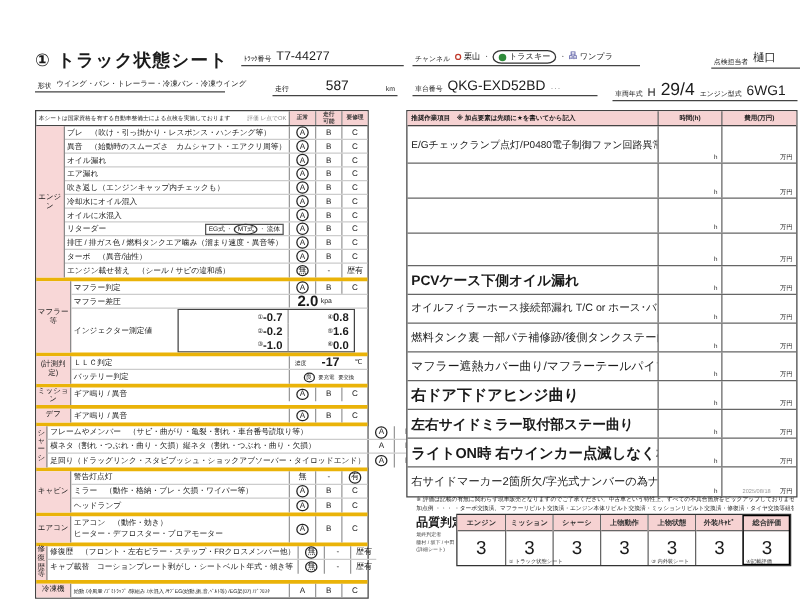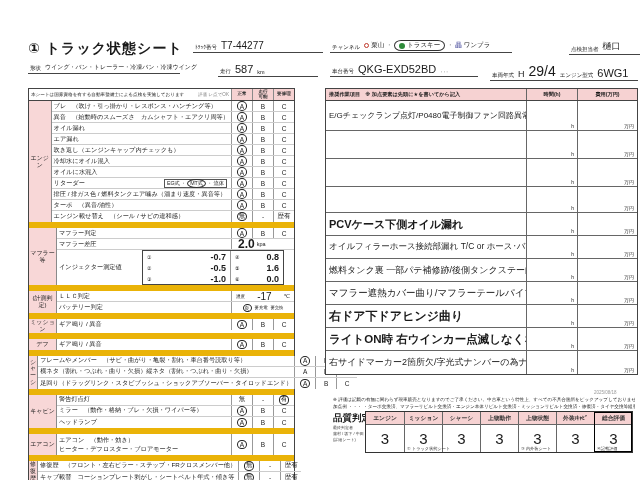--- a/index.html
+++ b/index.html
@@ -19,50 +19,50 @@
   .icon-ring{width:5px;height:5px;border:1.5px solid #c0392b;border-radius:50%;display:inline-block}
   .icon-disc{width:6px;height:6px;background:#2e8b3a;border-radius:50%;display:inline-block}
   .icon-char{color:#5b5ea6;font-size:6.5px;font-weight:bold;line-height:1}
   .chsep{color:#555;font-size:6px}
   
   .ltab{position:absolute;left:28px;top:88px;width:267px;border:1px solid #444;background:#fff}
   .lt-head{display:flex;height:12px;border-bottom:1px solid #444}
   .lt-note{width:204px;display:flex;justify-content:space-between;align-items:center;padding:0 2px;font-size:4.6px;white-space:nowrap;overflow:hidden}
   .lt-h{width:21px;background:#f6d2d2;border-left:1px solid #8a8a8a;display:flex;align-items:center;justify-content:center;
     text-align:center;font-size:4.6px;line-height:1.05;white-space:pre-line;font-weight:bold;color:#3a3a3a}
-  .sec{display:flex;border-bottom:6px solid #eab308}
+  .sec{display:flex;border-bottom:3px solid #eab308}
   .sec:last-child{border-bottom:none}
   .sec-label{width:28px;background:#f8d7d7;display:flex;align-items:center;justify-content:center;
     font-size:6px;color:#222;text-align:center;border-right:1px solid #8a8a8a;line-height:1.15;padding:0 1px}
   .sec-rows{flex:1;display:flex;flex-direction:column}
   .lrow{display:flex;align-items:stretch;border-bottom:1px solid #cccccc}
   .lrow:last-child{border-bottom:none}
   .item{flex:1;display:flex;align-items:center;justify-content:space-between;font-size:6.2px;
     padding:0 2px;overflow:hidden;white-space:nowrap}
   .item.tiny{font-size:4.2px;color:#222}
   .two{display:flex;flex-direction:column;justify-content:center;line-height:1.5}
   .rc{width:21px;border-left:1px solid #999;display:flex;align-items:center;justify-content:center;font-size:6.5px}
   .rc-wide{width:63px;border-left:1px solid #999;display:flex;align-items:center}
   .circ{display:inline-flex;align-items:center;justify-content:center;min-width:10px;height:9.5px;
     border:1px solid #222;border-radius:50%;padding:0 1px}
   .circ.small{font-size:5px;min-width:9px;height:8px}
   .rbox{border:1px solid #555;font-size:5.3px;padding:0 2px;display:inline-flex;gap:1px;align-items:center;margin-right:2px;height:9px}
   .oval2{border:1px solid #333;border-radius:50%;padding:0 2px}
   .dot{color:#666}
   .ibox{margin-left:auto;margin-right:8px;border:1px solid #444;display:grid;grid-template-columns:88px 52px}
-  .icell{display:flex;justify-content:space-between;align-items:center;padding:0 4px;height:11px}
+  .icell{display:flex;justify-content:flex-end;align-items:center;padding:0 4px;height:11px}
   .icell.l{border-right:1px solid #999}
   .inum{font-size:5px}
   .ival{font-size:9px;font-weight:600}
   .kpa{justify-content:flex-start;padding-left:6px;gap:2px}
   .bigval{font-size:12px;font-weight:600}
   .unit{font-size:5.5px}
   .llc{justify-content:space-between;padding:0 4px}
   .prefix{font-size:4.5px}
-  .midval{font-size:10px;font-weight:400}
+  .midval{font-size:10px;font-weight:700}
   .batt{justify-content:center;gap:3px}
   .tinytxt{font-size:4.3px}
   
   .rtab{position:absolute;left:325px;top:88px;width:313px;border:1px solid #444;background:#fff}
   .rt-head{display:flex;height:12px;background:#f6d2d2;border-bottom:1px solid #444;align-items:center;font-size:5.2px;font-weight:bold}
   .rt-head .t{flex:1;padding-left:3px;white-space:nowrap;overflow:hidden}
   .hcell{border-left:1px solid #666;text-align:center;height:100%;display:flex;align-items:center;justify-content:center}
   .hcell.time{width:51px}
   .hcell.cost{width:60px}
   .rt-row{display:flex;border-bottom:1px solid #666}
@@ -121,21 +121,21 @@
   <div class="fld" style="left:569px;top:40px;width:95px">
     <span class="flabel">点検担当者</span>
     <span class="fval" style="font-size:9px">樋口</span>
   </div>
 
   <div class="fld" style="left:28px;top:63px;width:152px">
     <span class="flabel">形状</span>
     <span class="fval-sm">ウイング・バン・トレーラー・冷凍バン・冷凍ウイング</span>
   </div>
 
-  <div class="fld" style="left:218px;top:63px;width:100px;">
+  <div class="fld" style="left:218px;top:63px;width:100px;justify-content:space-between">
     <span class="flabel">走行</span>
     <span class="fval" style="font-size:11px">587</span>
     <span class="flabel">km</span>
   </div>
 
   <div class="fld" style="left:330px;top:63px;width:148px">
     <span class="flabel">車台番号</span>
     <span class="fval" style="font-size:11px">QKG-EXD52BD</span>
     <span class="flabel gray">･･･</span>
   </div>
@@ -313,21 +313,21 @@
                   <div class="icell l">
                     <span class="inum">①</span>
                     <span class="ival">-0.7</span>
                   </div>
                   <div class="icell">
                     <span class="inum">④</span>
                     <span class="ival">0.8</span>
                   </div>
                   <div class="icell l">
                     <span class="inum">②</span>
-                    <span class="ival">-0.5</span>
+                    <span class="ival">-0.2</span>
                   </div>
                   <div class="icell">
                     <span class="inum">⑤</span>
                     <span class="ival">1.6</span>
                   </div>
                   <div class="icell l">
                     <span class="inum">③</span>
                     <span class="ival">-1.0</span>
                   </div>
                   <div class="icell">
@@ -603,20 +603,29 @@
         <div class="rt-row" style="height: 23px;">
           <div class="rt-text" style="font-size: 12px; font-weight: 600;">右ドア下ドアヒンジ曲り</div>
           <div class="rt-time">
             <span class="runit">h</span>
           </div>
           <div class="rt-cost">
             <span class="runit">万円</span>
           </div>
         </div>
         <div class="rt-row" style="height: 23px;">
+          <div class="rt-text" style="font-size: 11px; font-weight: 600;">左右サイドミラー取付部ステー曲り</div>
+          <div class="rt-time">
+            <span class="runit">h</span>
+          </div>
+          <div class="rt-cost">
+            <span class="runit">万円</span>
+          </div>
+        </div>
+        <div class="rt-row" style="height: 23px;">
           <div class="rt-text" style="font-size: 11.5px; font-weight: 600;">ライトON時 右ウインカー点滅しなくなる</div>
           <div class="rt-time">
             <span class="runit">h</span>
           </div>
           <div class="rt-cost">
             <span class="runit">万円</span>
           </div>
         </div>
         <div class="rt-row" style="height: 23px;">
           <div class="rt-text" style="font-size: 9px; font-weight: 400;">右サイドマーカー2箇所欠/字光式ナンバーの為ナンバー灯欠</div>

